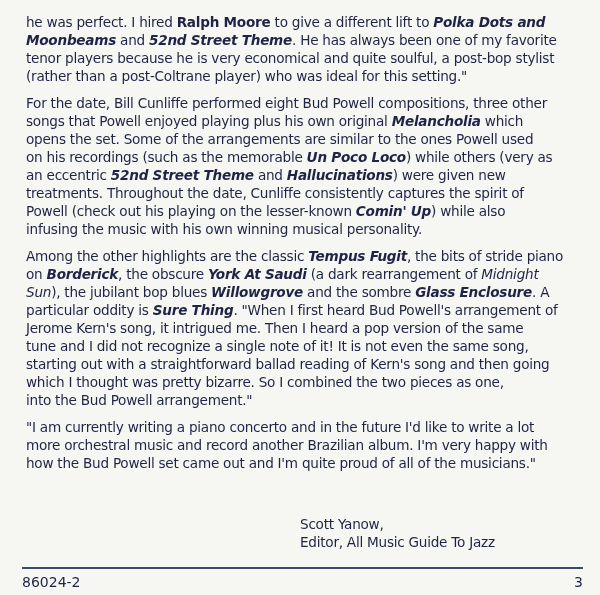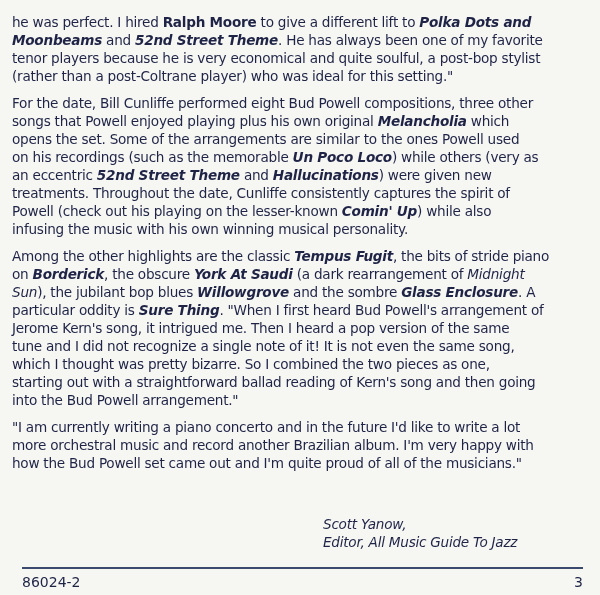--- a/index.html
+++ b/index.html
@@ -10,45 +10,44 @@
     width: 600px;
     height: 595px;
     background: #f6f6f3;
     position: relative;
     overflow: hidden;
     font-family: "DejaVu Sans", sans-serif;
     color: #1f2446;
   }
   .page {
     position: absolute;
-    left: 12px;
+    left: 26px;
     top: 13px;
     width: 565px;
   }
   .para {
     margin: 0 0 9px 0;
     font-size: 13.6px;
     line-height: 18px;
     letter-spacing: -0.25px;
     white-space: nowrap;
   }
   .line {
     display: block;
     height: 18px;
   }
   .run-b { font-weight: bold; }
   .run-bi { font-weight: bold; font-style: italic; }
   .run-i { font-style: italic; }
   .signature {
     position: absolute;
-    left: 323px;
+    left: 300px;
     top: 515px;
     font-size: 13.6px;
     line-height: 18px;
-    font-style: italic;
     letter-spacing: -0.25px;
   }
   .signature div { height: 18px; }
   .rule {
     position: absolute;
     left: 22px;
     top: 567px;
     width: 561px;
     height: 2px;
     background: #3b4a6e;
@@ -82,22 +81,22 @@
       <span class="line"><span class="run-n">Powell (check out his playing on the lesser-known </span><span class="run-bi">Comin' Up</span><span class="run-n">) while also</span></span>
       <span class="line"><span class="run-n">infusing the music with his own winning musical personality.</span></span>
     </p>
     <p class="para">
       <span class="line"><span class="run-n">Among the other highlights are the classic </span><span class="run-bi">Tempus Fugit</span><span class="run-n">, the bits of stride piano</span></span>
       <span class="line"><span class="run-n">on </span><span class="run-bi">Borderick</span><span class="run-n">, the obscure </span><span class="run-bi">York At Saudi</span><span class="run-n"> (a dark rearrangement of </span><span class="run-i">Midnight</span></span>
       <span class="line"><span class="run-i">Sun</span><span class="run-n">), the jubilant bop blues </span><span class="run-bi">Willowgrove</span><span class="run-n"> and the sombre </span><span class="run-bi">Glass Enclosure</span><span class="run-n">.  A</span></span>
       <span class="line"><span class="run-n">particular oddity is </span><span class="run-bi">Sure Thing</span><span class="run-n">.  "When I first heard Bud Powell's arrangement of</span></span>
       <span class="line"><span class="run-n">Jerome Kern's song, it intrigued me.  Then I heard a pop version of the same</span></span>
       <span class="line"><span class="run-n">tune and I did not recognize a single note of it! It is not even the same song,</span></span>
+      <span class="line"><span class="run-n">starting out with a straightforward ballad reading of Kern's song and then going</span></span>
       <span class="line"><span class="run-n">which I thought was pretty bizarre.  So I combined the two pieces as one,</span></span>
-      <span class="line"><span class="run-n">starting out with a straightforward ballad reading of Kern's song and then going</span></span>
       <span class="line"><span class="run-n">into the Bud Powell arrangement."</span></span>
     </p>
     <p class="para">
       <span class="line"><span class="run-n">"I am currently writing a piano concerto and in the future I'd like to write a lot</span></span>
       <span class="line"><span class="run-n">more orchestral music and record another Brazilian album. I'm very happy with</span></span>
       <span class="line"><span class="run-n">how the Bud Powell set came out and I'm quite proud of all of the musicians."</span></span>
     </p>
   </div>
 
 <div class="signature">

